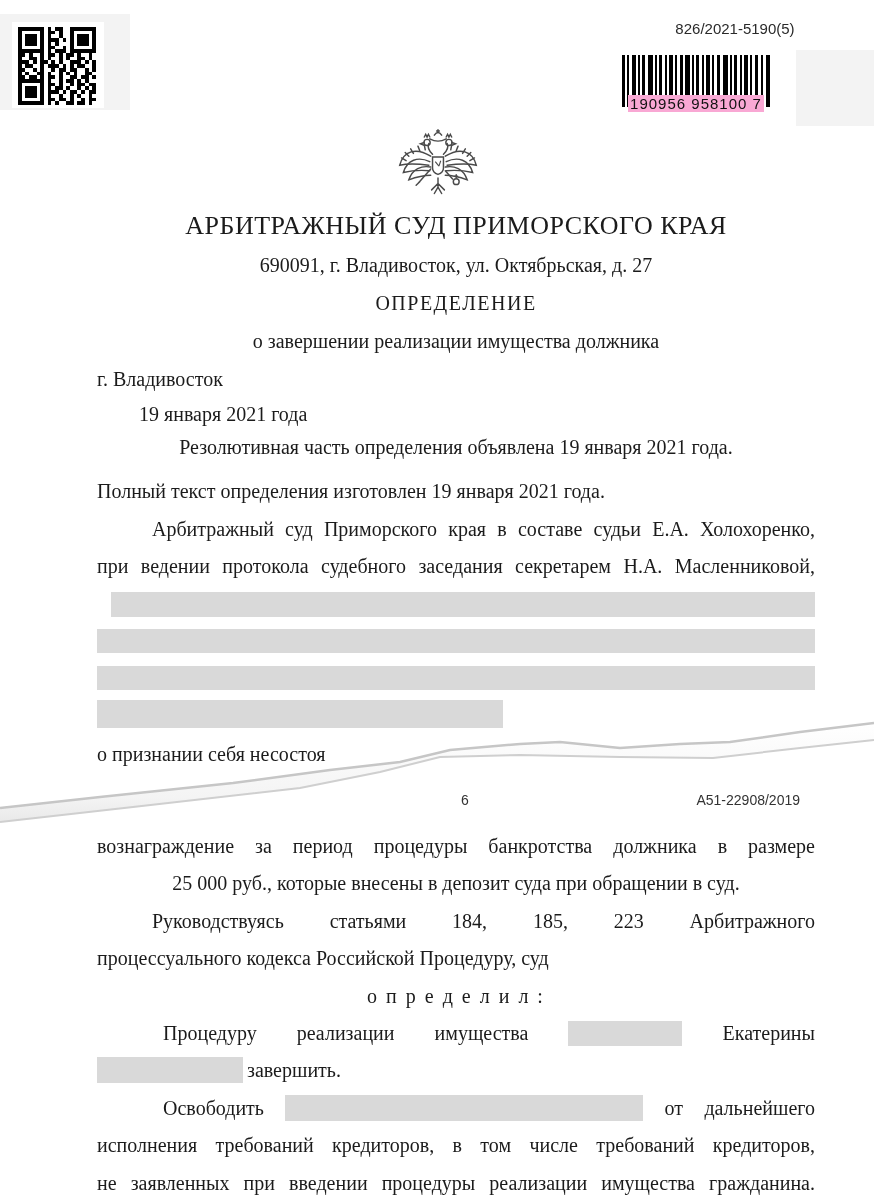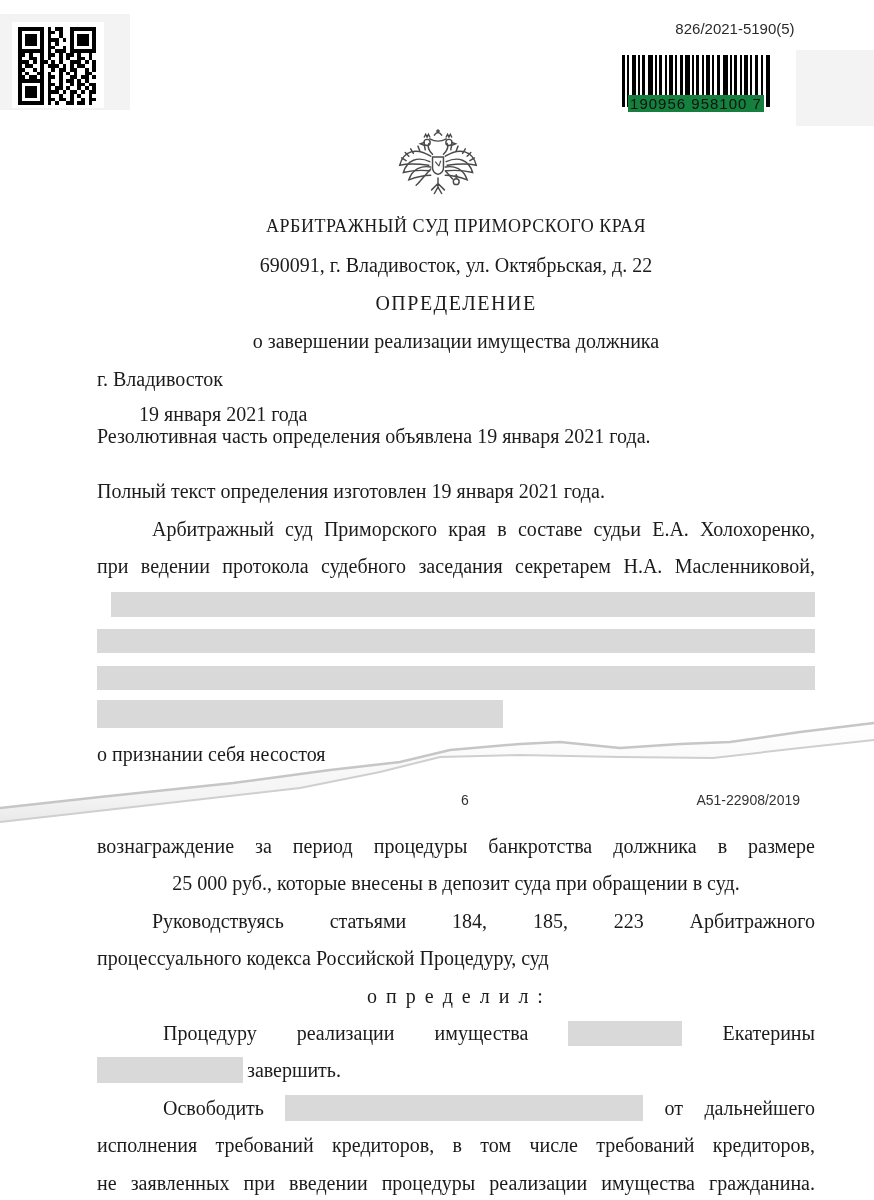--- a/index.html
+++ b/index.html
@@ -26,22 +26,22 @@
   }
   .pg6head{
     position:absolute;top:792px;height:18px;
     font-family:"Liberation Sans",sans-serif;font-size:14px;color:#333;
   }
   .barcode-digits{
     position:absolute;left:0;top:40px;width:148px;text-align:center;
     font-family:"Liberation Sans",sans-serif;font-size:15px;letter-spacing:1px;
     color:#111;
   }
-  .barcode-digits span{background:#15803d;padding:0 2px;}
-  .courtname{font-size:18px;letter-spacing:.5px;}
+  .barcode-digits span{background:#f9a8d4;padding:0 2px;}
+  .courtname{font-size:26px;letter-spacing:.5px;}
   .heading-sp{letter-spacing:1.5px;}
   .truncline{
     clip-path:polygon(0 0,470px 0,448px 2px,423px 3px,403px 5px,353px 9px,303px 21px,233px 27px,0 27px);
   }
 </style>
 </head>
 <body>
 
 <div class="shade" style="left:0;top:14px;width:130px;height:96px;"></div>
 <div class="shade" style="left:796px;top:50px;width:78px;height:76px;"></div>
@@ -151,30 +151,30 @@
     <path d="M42,46 L28,62 M26,64 l4,-4"></path>
     <circle cx="70" cy="60" r="3.2"></circle>
     <path d="M70,55.5 v-3 M68.5,54 h3 M58,48 l8,9"></path>
   </g>
 
   <path d="M44,33 h12 v12 q0,5 -6,7 q-6,-2 -6,-7 z" fill="#ffffff" stroke="#4a4a4a" stroke-width="1.6"></path>
   <path d="M47,38 l4,5 M51,43 l2,-6" stroke="#4a4a4a" stroke-width="1.2" fill="none"></path>
 </svg>
 
 <div class="line center courtname" style="top:213px;">АРБИТРАЖНЫЙ СУД ПРИМОРСКОГО КРАЯ</div>
-<div class="line center" style="top:252px;">690091, г. Владивосток, ул. Октябрьская, д. 22</div>
+<div class="line center" style="top:252px;">690091, г. Владивосток, ул. Октябрьская, д. 27</div>
 <div class="line center heading-sp" style="top:290px;">ОПРЕДЕЛЕНИЕ</div>
 <div class="line center" style="top:328px;">о завершении реализации имущества должника</div>
 
 <div class="line flexline" style="top:366px;">
   <span>г. Владивосток</span>
 </div>
 
 <div class="line" style="top:401px;margin-left:42px;">19 января 2021 года</div>
-<div class="line" style="top:423px;">Резолютивная часть определения объявлена 19 января 2021 года.</div>
+<div class="line" style="top:434px;text-align:center;">Резолютивная часть определения объявлена 19 января 2021 года.</div>
 <div class="line" style="top:478px;">Полный текст определения изготовлен 19 января 2021 года.</div>
 
 <div class="line just indent55" style="top:516px;">Арбитражный суд Приморского края в составе судьи Е.А. Холохоренко,</div>
 <div class="line just" style="top:553px;">при ведении протокола судебного заседания секретарем Н.А. Масленниковой,</div>
 
 <div class="line flexline" style="top:590px;justify-content:flex-start;">
   <span class="redact" style="flex:1;height:25px;margin-left:14px;margin-top:2px;"></span>
 </div>
 
 <div class="redact abs" style="left:97px;top:629px;width:718px;height:24px;"></div>

